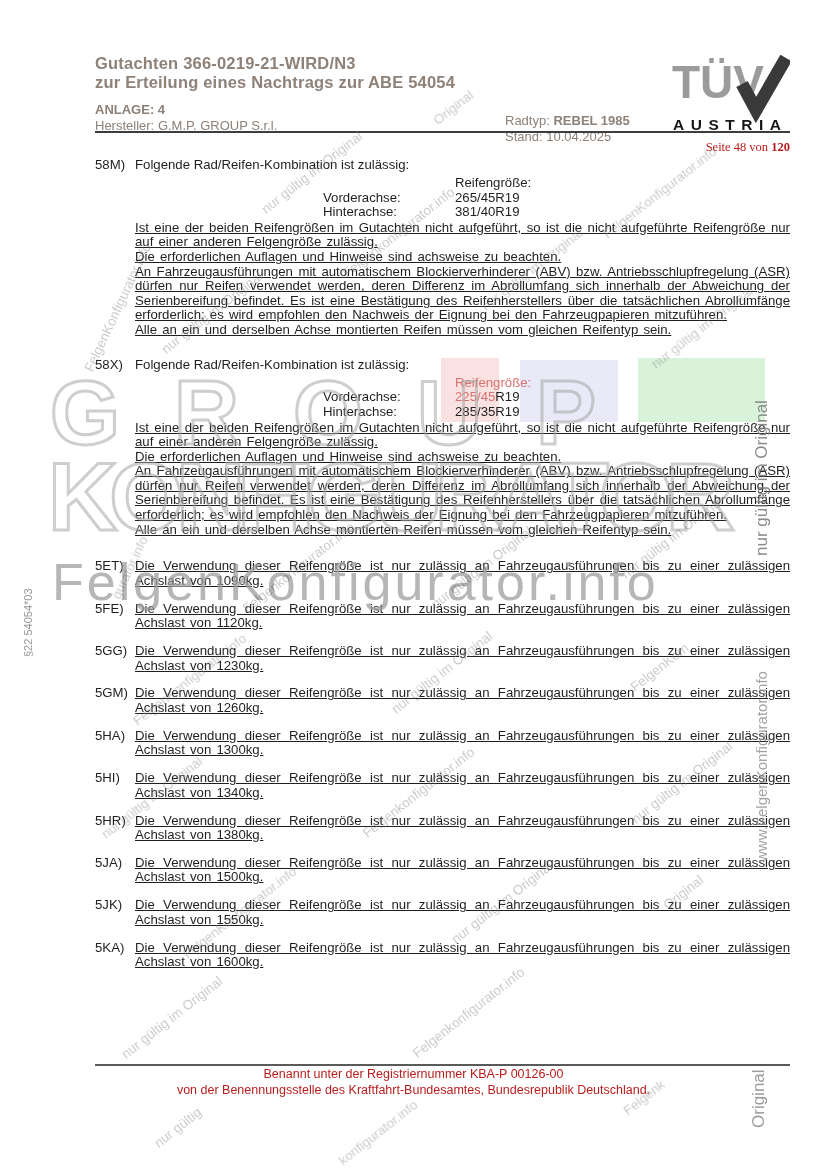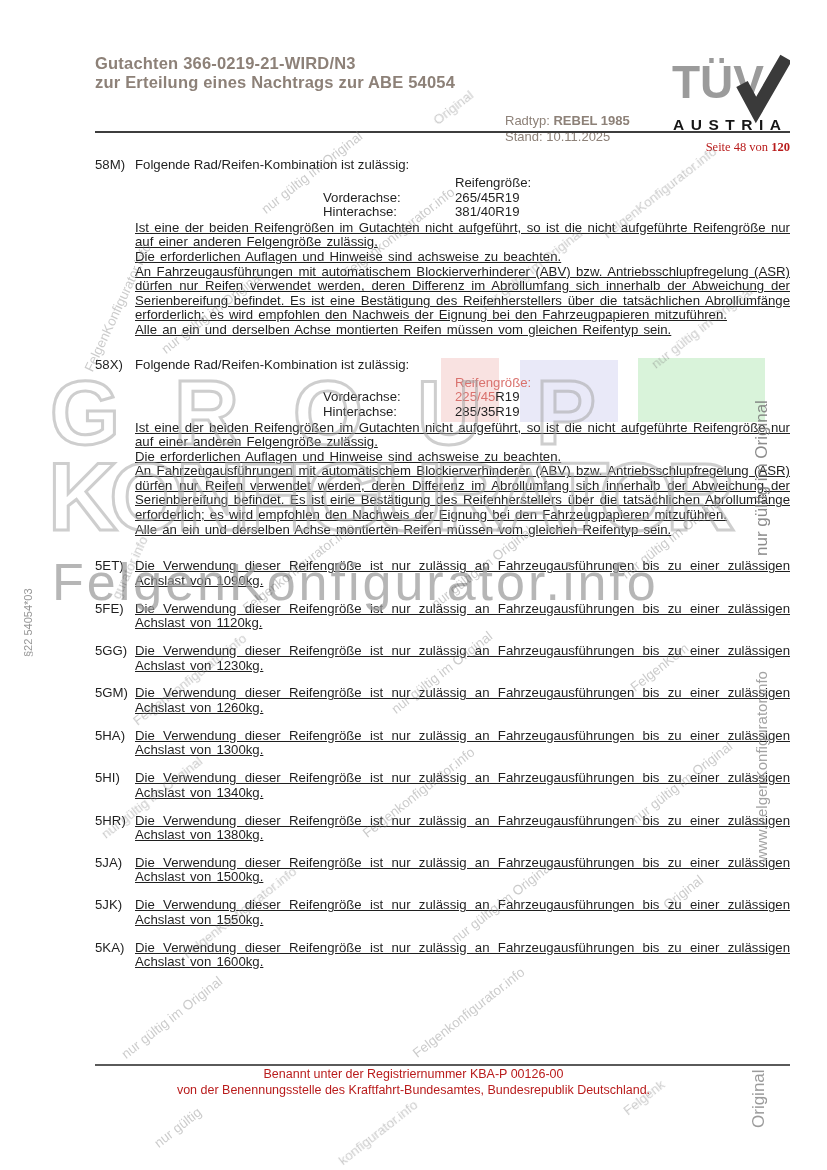--- a/index.html
+++ b/index.html
@@ -70,25 +70,31 @@
     <div class="hl hl-green" style="background-color: rgb(217, 243, 218);"></div>
   </div>
 
   <div class="content-layer">
 
     <div class="header">
       <div class="title">
         <div>Gutachten 366-0219-21-WIRD/N3</div>
         <div>zur Erteilung eines Nachtrags zur ABE 54054</div>
       </div>
+      <div class="meta">
+        <div><span class="b">ANLAGE:</span>
+             <span class="b">4</span></div>
+        <div><span>Hersteller:</span>
+             <span>G.M.P. GROUP S.r.l.</span></div>
+      </div>
       <div class="meta meta2">
         <div><span>Radtyp:</span>
              <span class="b">REBEL 1985</span></div>
         <div><span>Stand:</span>
-             <span>10.11.2025</span></div>
+             <span>10.04.2025</span></div>
       </div>
 
       <svg class="logo" viewBox="0 0 118 84">
         <text x="0" y="44" font-size="46" font-weight="bold" fill="#9b9b9b">TÜV</text>
         <polyline points="70,30 84,56 114,4" stroke="#3a3a3a" stroke-width="13" fill="none"></polyline>
         <text x="1" y="76" font-size="15.5" font-weight="bold" letter-spacing="6.5" fill="#161616">AUSTRIA</text>
       </svg>
     </div>
     <div class="hrule"></div>
     <div class="pageinfo"><span>Seite 48 von </span><span class="b">120</span></div>

